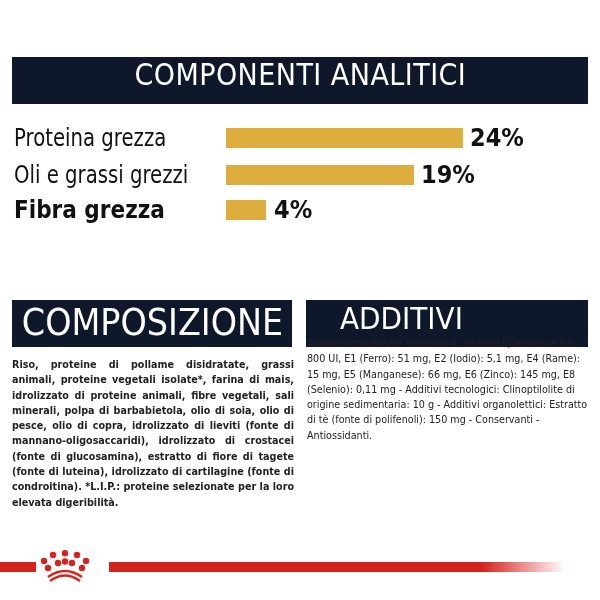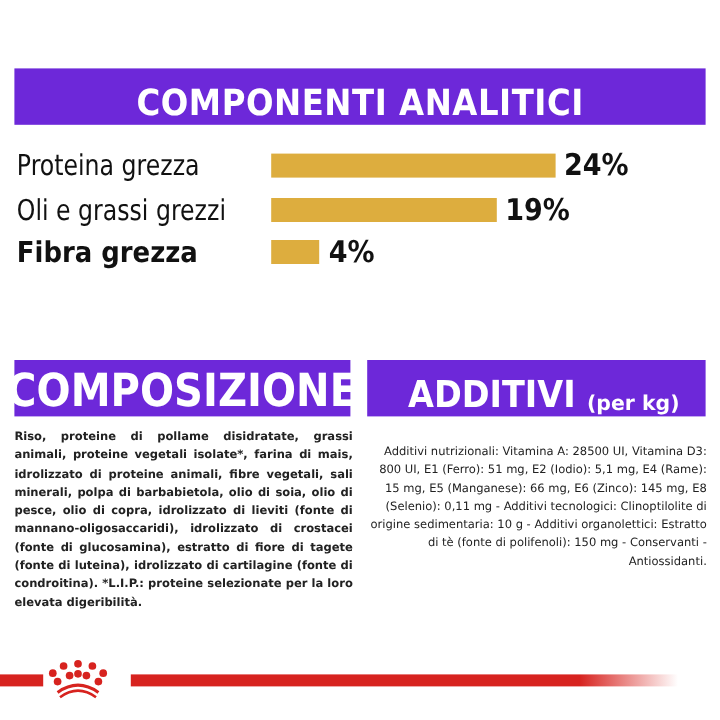--- a/index.html
+++ b/index.html
@@ -1,22 +1,22 @@
 <!DOCTYPE html>
 <html><head>
 <meta charset="utf-8">
 <style>
   html, body { margin:0; padding:0; }
   body {
     width:600px; height:600px; background:#ffffff; position:relative; overflow:hidden;
     font-family: "Liberation Sans", "DejaVu Sans", sans-serif; color:#1a1a1a;
   }
   .hdr {
-    position:absolute; background:#6d28d9; color:#ffffff; font-weight:bold;
-    display:flex; align-items:flex-end; justify-content:center; box-sizing:border-box;
+    position:absolute; background:#0f172a; color:#ffffff; font-weight:normal;
+    display:flex; align-items:flex-start; justify-content:center; box-sizing:border-box;
     font-family: "DejaVu Sans", sans-serif;
   }
   #hdr-analitici { left:12px; top:57px; width:576px; height:47px; font-size:30px; letter-spacing:0.5px; transform-origin:center; }
   #hdr-analitici span { display:inline-block; transform:scaleX(0.9); }
   #hdr-comp { left:12px; top:300px; width:280px; height:47px; font-size:38px; }
   #hdr-comp span { display:inline-block; transform:scaleX(0.88); }
   #hdr-add { left:306px; top:300px; width:282px; height:47px; font-size:31px; justify-content:flex-start; padding-left:34px; }
   #hdr-add .main { display:inline-block; transform:scaleX(0.9); transform-origin:left center; }
   #hdr-add .sub { font-size:17px; margin-left:-6px; margin-top:8px; display:inline-block; }
 
@@ -30,21 +30,21 @@
   .row .val {
     position:absolute; top:0; font-family:"DejaVu Sans", sans-serif; font-weight:bold;
     font-size:25px; line-height:32px; color:#111; transform:scaleX(0.9); transform-origin:left center;
   }
 
   .txt {
     position:absolute; font-family:"DejaVu Sans", sans-serif; font-size:9.6px; line-height:15.3px; color:#222;
     text-align:justify;
   }
   #txt-comp { left:12px; top:357px; width:282px;font-weight:bold; }
-  #txt-add { left:307px; top:369px; width:282px; text-align:right; }
+  #txt-add { left:307px; top:336px; width:282px; text-align:left; }
 
   .redline { position:absolute; top:562px; height:10px; background:#D7231F; }
   #line-left { left:0; width:36px; }
   #line-right { left:109px; width:456px; background:linear-gradient(to right, #D7231F 0%, #D7231F 82%, rgba(215,35,31,0) 100%); }
   #crown { position:absolute; left:38px; top:550px; width:54px; height:34px; }
 </style>
 </head>
 <body>
 
 <div class="hdr" id="hdr-analitici">
@@ -69,21 +69,20 @@
   <span class="val" style="left:274px;">4%</span>
 </div>
 
 <div class="hdr" id="hdr-comp">
   <span>COMPOSIZIONE</span>
 </div>
 <div class="txt" id="txt-comp">Riso, proteine di pollame disidratate, grassi animali, proteine vegetali isolate*, farina di mais, idrolizzato di proteine animali, fibre vegetali, sali minerali, polpa di barbabietola, olio di soia, olio di pesce, olio di copra, idrolizzato di lieviti (fonte di mannano-oligosaccaridi), idrolizzato di crostacei (fonte di glucosamina), estratto di fiore di tagete (fonte di luteina), idrolizzato di cartilagine (fonte di condroitina). *L.I.P.: proteine selezionate per la loro elevata digeribilità.</div>
 
 <div class="hdr" id="hdr-add">
   <span class="main">ADDITIVI</span>
-  <span class="sub">(per kg)</span>
 </div>
 <div class="txt" id="txt-add">Additivi nutrizionali: Vitamina A: 28500 UI, Vitamina D3: 800 UI, E1 (Ferro): 51 mg, E2 (Iodio): 5,1 mg, E4 (Rame): 15 mg, E5 (Manganese): 66 mg, E6 (Zinco): 145 mg, E8 (Selenio): 0,11 mg - Additivi tecnologici: Clinoptilolite di origine sedimentaria: 10 g - Additivi organolettici: Estratto di tè (fonte di polifenoli): 150 mg - Conservanti - Antiossidanti.</div>
 
 <div class="redline" id="line-left"></div>
 <svg id="crown" viewBox="0 0 54 34">
   <g fill="#D7231F">
     <circle cx="6" cy="11" r="3.2"></circle>
     <circle cx="15" cy="5" r="3.2"></circle>
     <circle cx="27" cy="3.2" r="3.2"></circle>
     <circle cx="39" cy="5" r="3.2"></circle>

